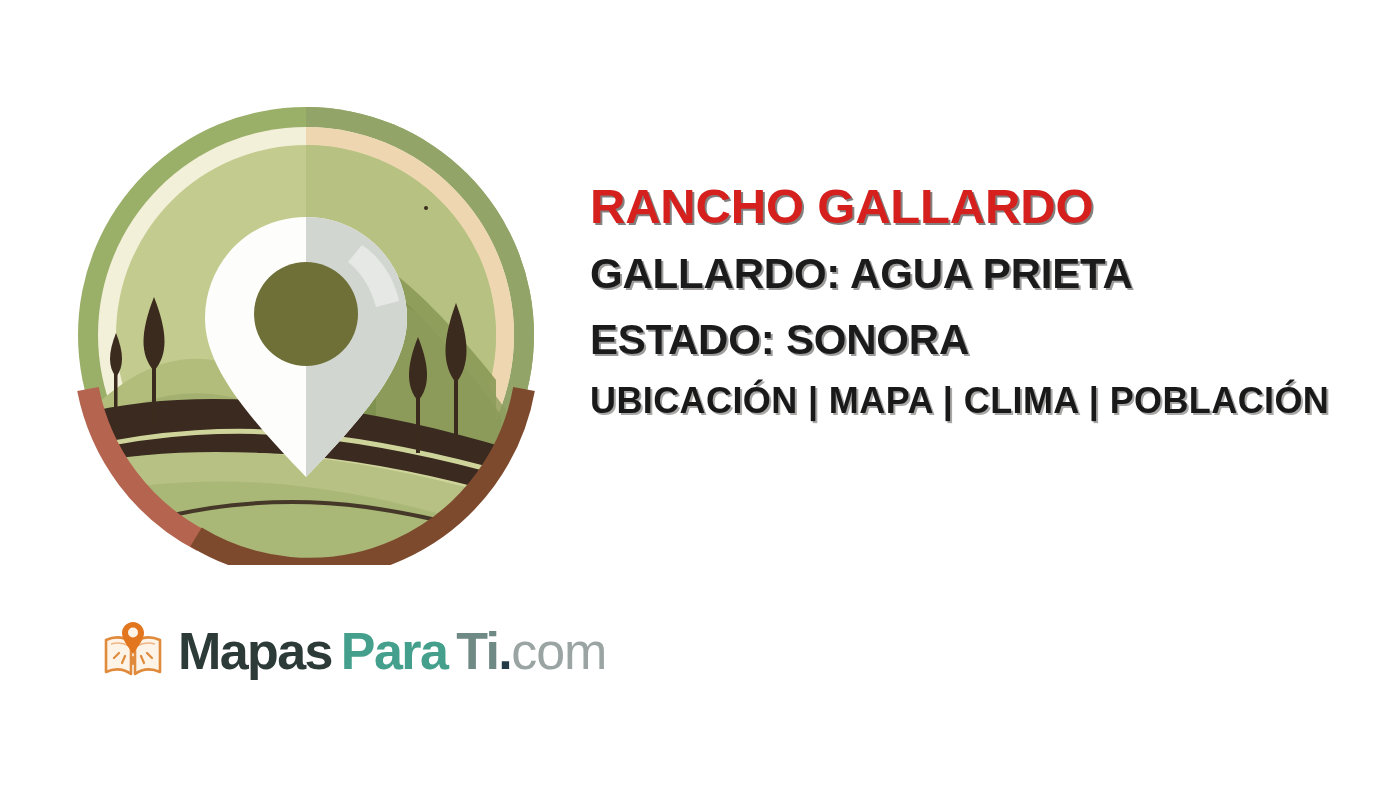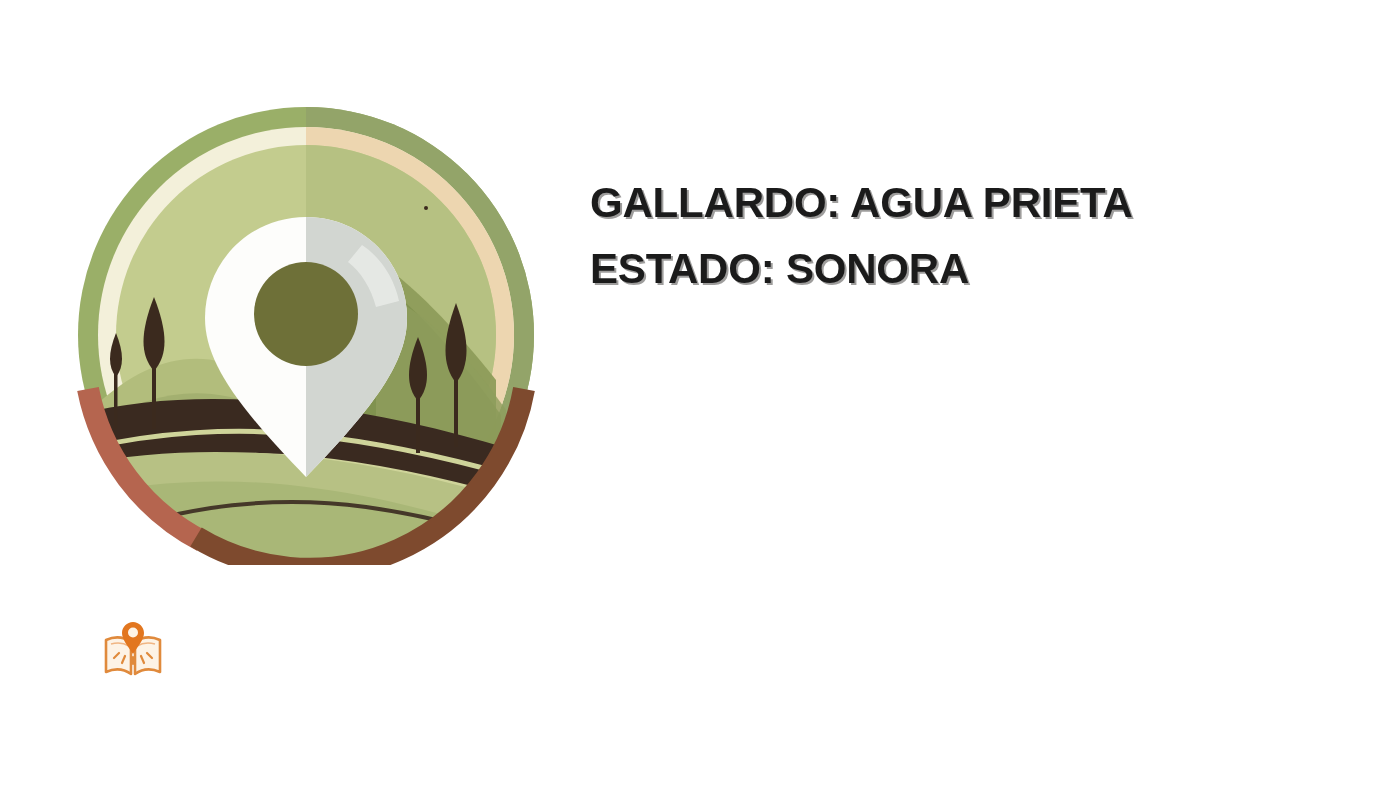--- a/index.html
+++ b/index.html
@@ -187,25 +187,27 @@
                  C 300 300, 331 256, 331 213 C 331 157, 286 112, 230 112 Z" fill="#fdfdfb"></path>
         <path d="M230 112 C 286 112, 331 157, 331 213 C 331 256, 300 300, 230 372 Z" fill="#d2d6d1"></path>
         <circle cx="230" cy="209" r="52" fill="#6e7038"></circle>
 
         <path d="M286 140 C 304 152, 318 172, 323 196 L 300 202 C 295 183, 285 167, 272 157 Z" fill="#e9ebe7" opacity="0.85"></path>
       </g>
     </svg>
   </div>
 
   <div id="info">
+    <div class="line" id="title-line">RANCHO GALLARDO</div>
 
     <div class="line" id="municipio-line">GALLARDO: AGUA PRIETA</div>
 
     <div class="line" id="estado-line">ESTADO: SONORA</div>
 
+    <div class="line" id="servicios-line">UBICACIÓN | MAPA | CLIMA | POBLACIÓN</div>
   </div>
 
   <div id="brand">
     <span id="brand-mark">
       <svg viewBox="0 0 66 66" xmlns="http://www.w3.org/2000/svg" aria-hidden="true">
 
         <path d="M6 22 C 15 18, 24 19, 31 24 L 31 56 C 24 51, 15 50, 6 54 Z" fill="#fdf3e6" stroke="#e08a3c" stroke-width="2.6" stroke-linejoin="round"></path>
 
         <path d="M60 22 C 51 18, 42 19, 35 24 L 35 56 C 42 51, 51 50, 60 54 Z" fill="#fdf3e6" stroke="#e08a3c" stroke-width="2.6" stroke-linejoin="round"></path>
 
@@ -218,15 +220,22 @@
         <g stroke="#e08a3c" stroke-width="2.2" stroke-linecap="round">
           <line x1="33" y1="39" x2="33" y2="46"></line>
           <line x1="25" y1="38" x2="22" y2="45"></line>
           <line x1="41" y1="38" x2="44" y2="45"></line>
           <line x1="19" y1="35" x2="14" y2="40"></line>
           <line x1="47" y1="35" x2="52" y2="40"></line>
         </g>
       </svg>
     </span>
 
+    <span id="brand-text">
+      <span class="brand-mapas">Mapas</span>
+      <span class="brand-para">Para</span>
+      <span class="brand-ti">Ti</span>
+      <span class="brand-dot">.</span>
+      <span class="brand-com">com</span>
+    </span>
   </div>
 
 </div>
 
 </body></html>

